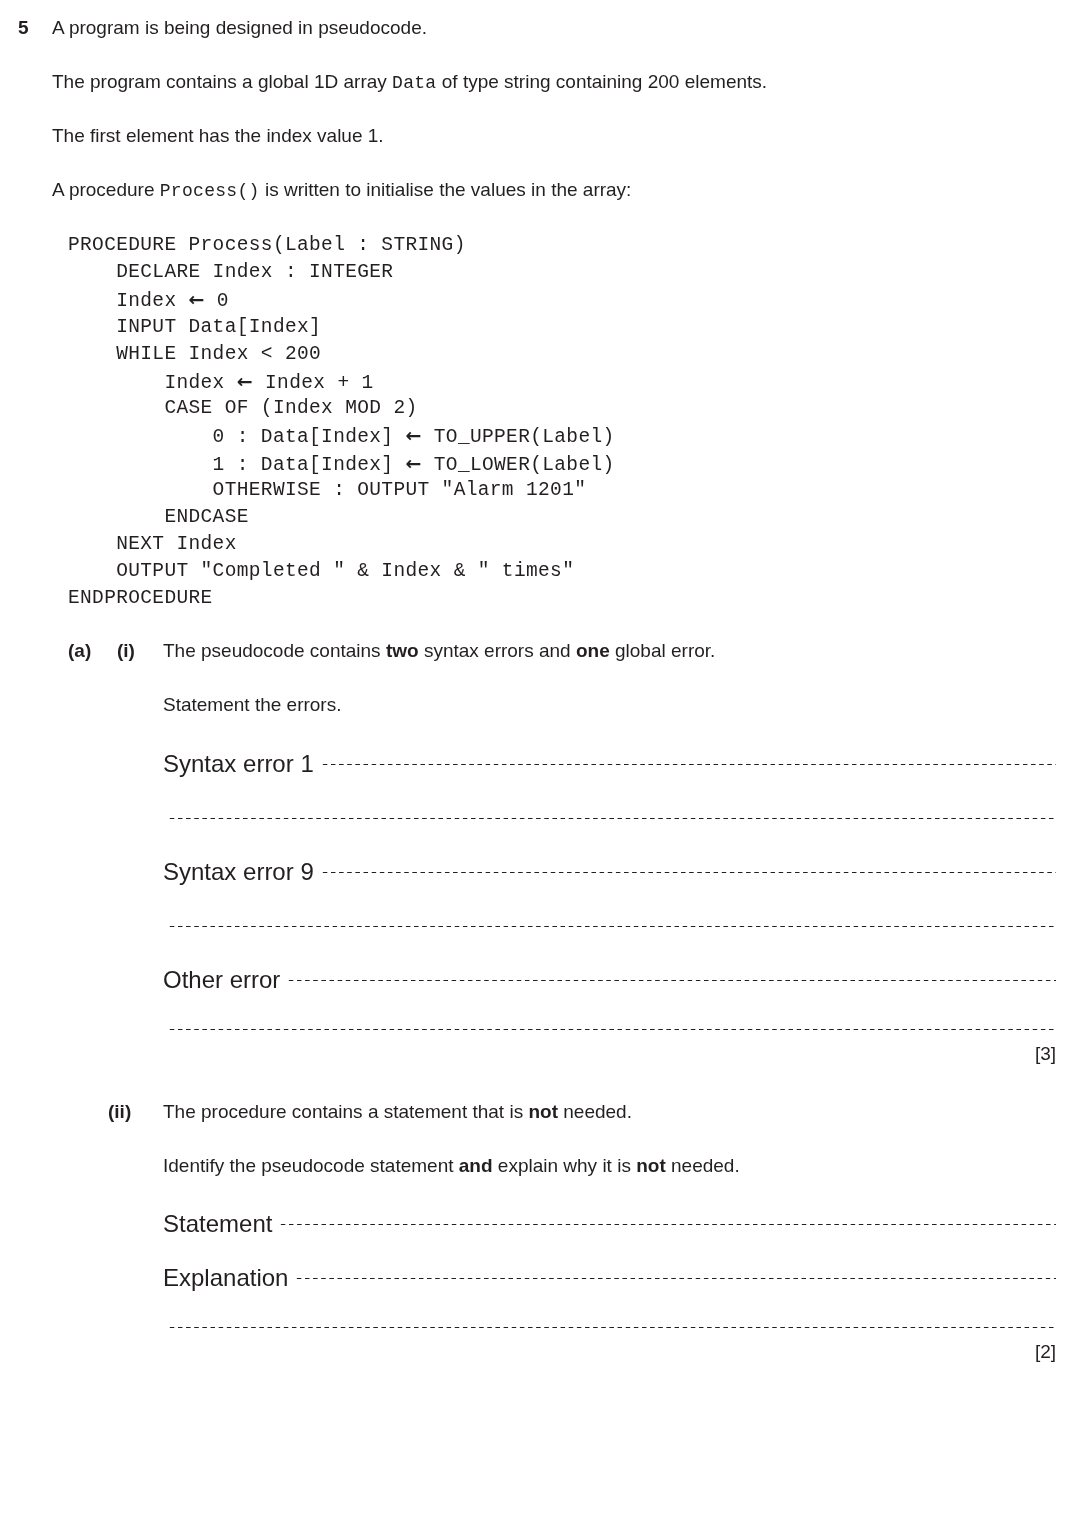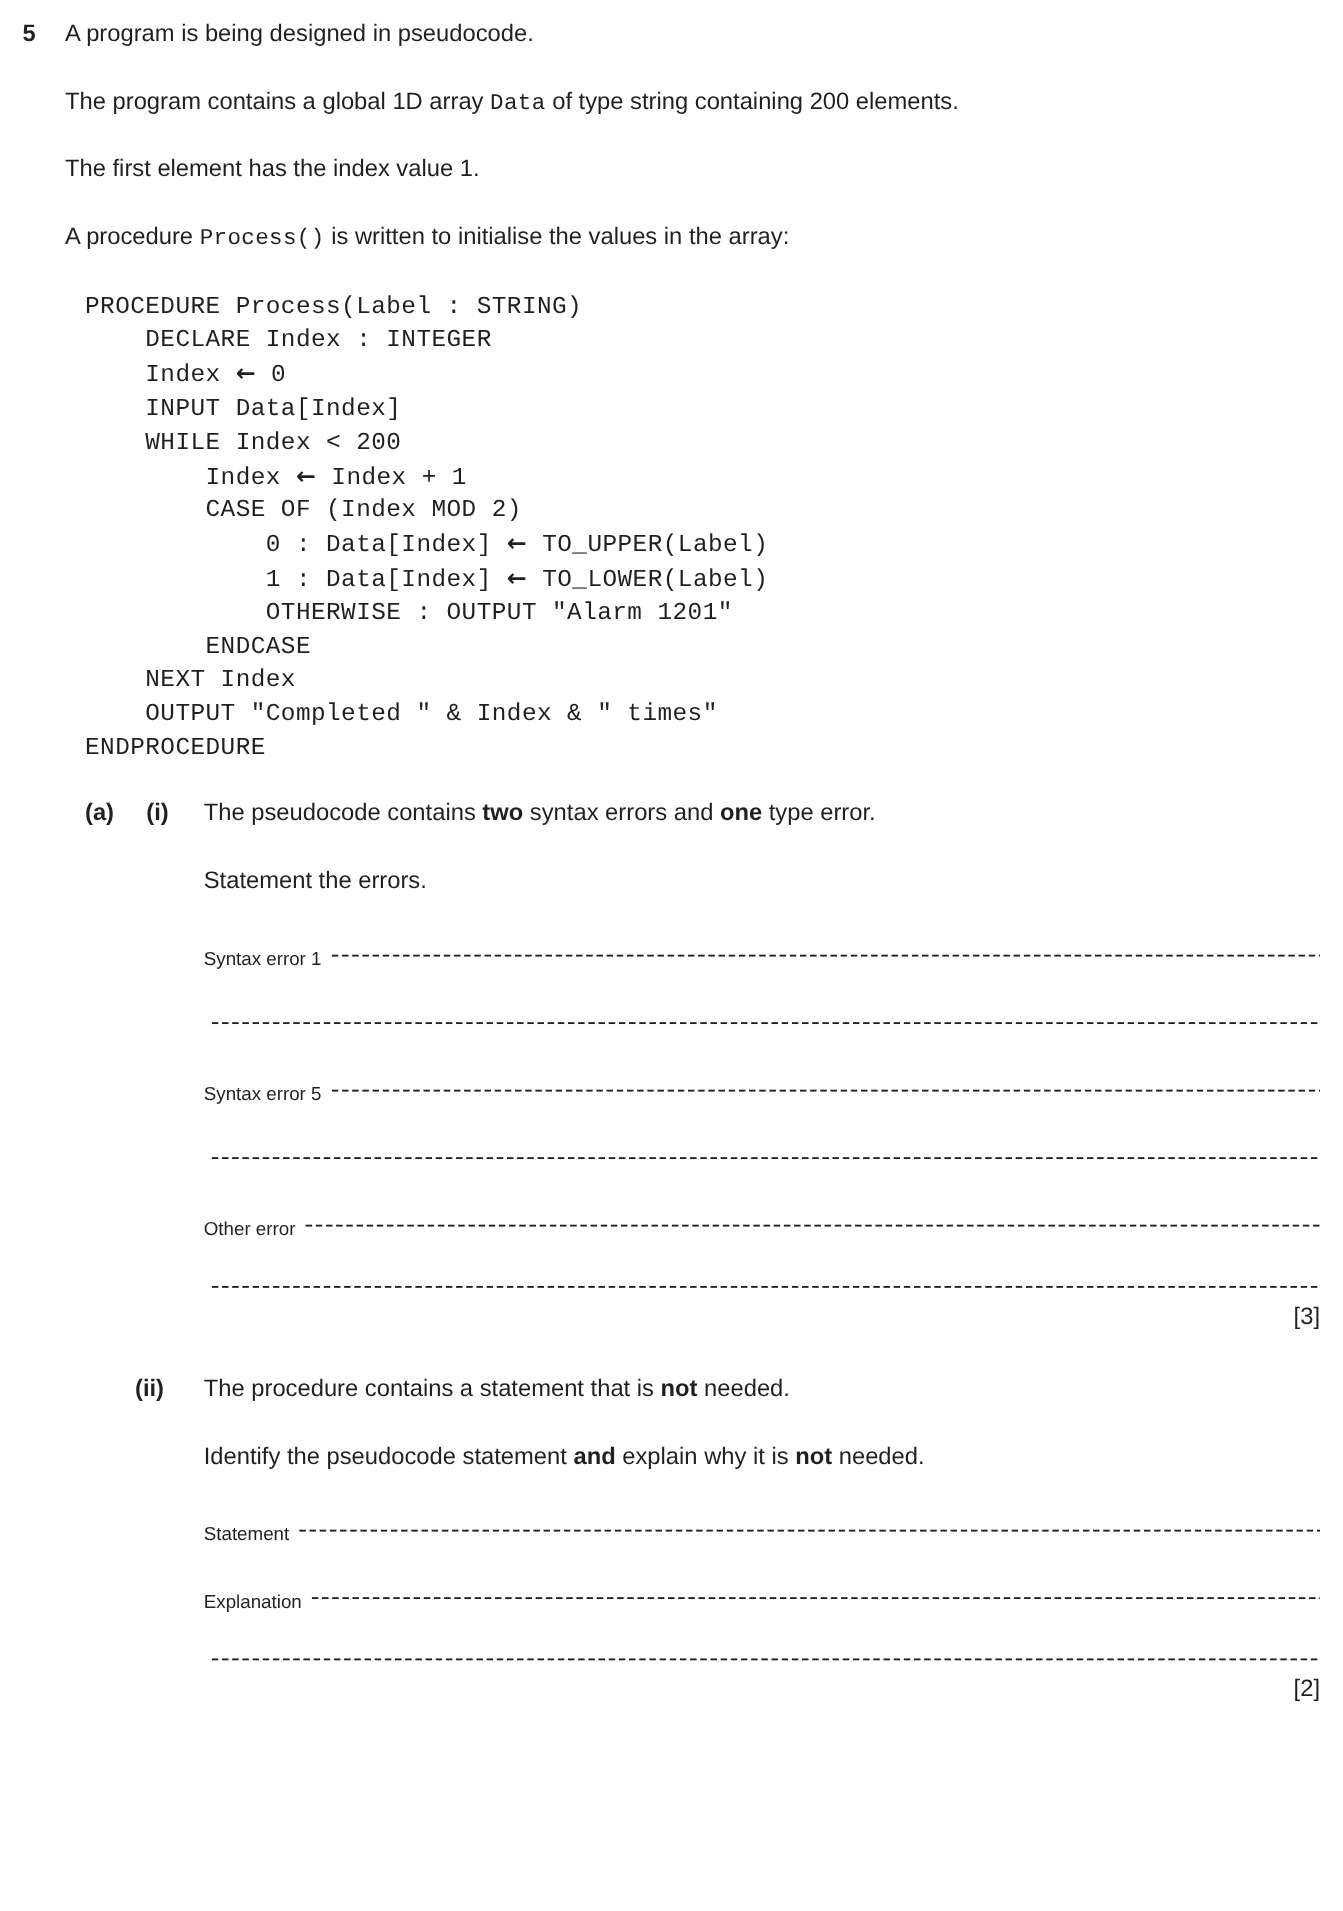--- a/index.html
+++ b/index.html
@@ -76,21 +76,21 @@
     line-height: 24px;
     white-space: nowrap;
   }
 
   
   .ansline {
     position: absolute;
     left: 163px;
     right: 18px;
     height: 24px;
-    font-size: 15px;
+    font-size: 24px;
     line-height: 24px;
     display: flex;
     align-items: baseline;
     white-space: nowrap;
   }
   .ansline .lbl { flex: 0 0 auto; }
   .ansline .dots {
     flex: 1 1 auto;
     position: relative;
     height: 24px;
@@ -155,31 +155,31 @@
   </div>
 
   <div class="body-text" style="top:178px;">
     <span>A procedure </span><span class="mono-inline">Process()</span><span> is written to initialise the values in the array:</span>
   </div>
 
   <div id="pseudocode"><span class="ln">PROCEDURE Process(Label : STRING)</span><span class="ln">    DECLARE Index : INTEGER</span><span class="ln">    Index <span class="arrow">←</span> 0</span><span class="ln">    INPUT Data[Index]</span><span class="ln">    WHILE Index &lt; 200</span><span class="ln">        Index <span class="arrow">←</span> Index + 1</span><span class="ln">        CASE OF (Index MOD 2)</span><span class="ln">            0 : Data[Index] <span class="arrow">←</span> TO_UPPER(Label)</span><span class="ln">            1 : Data[Index] <span class="arrow">←</span> TO_LOWER(Label)</span><span class="ln">            OTHERWISE : OUTPUT "Alarm 1201"</span><span class="ln">        ENDCASE</span><span class="ln">    NEXT Index</span><span class="ln">    OUTPUT "Completed " &amp; Index &amp; " times"</span><span class="ln">ENDPROCEDURE</span></div>
 
   <div class="part-label part-a" style="top:639px;">(a)</div>
   <div class="part-label part-i" style="top:639px;">(i)</div>
-  <div class="sub-text" style="top:639px;"><span>The pseudocode contains </span><span style="font-weight: bold;">two</span><span> syntax errors and </span><span style="font-weight: bold; margin-top: 13px;">one</span><span> type error.</span></div>
+  <div class="sub-text" style="top:639px;"><span>The pseudocode contains </span><span style="font-weight: bold;">two</span><span> syntax errors and </span><span style="font-weight: bold; margin-top: 13px;">one</span><span> global error.</span></div>
   <div class="sub-text" style="top:693px;"><span>Statement the errors.</span></div>
 
   <div class="ansline" style="top:748px;">
     <span class="lbl">Syntax error 1</span>
     <span class="dots"></span>
   </div>
   <div class="contline" style="top:802px;"></div>
 
   <div class="ansline" style="top:856px;">
-    <span class="lbl">Syntax error 5</span>
+    <span class="lbl">Syntax error 9</span>
     <span class="dots"></span>
   </div>
   <div class="contline" style="top:910px;"></div>
 
   <div class="ansline" style="top:964px;">
     <span class="lbl">Other error</span>
     <span class="dots"></span>
   </div>
   <div class="contline" style="top:1013px;"></div>
 

